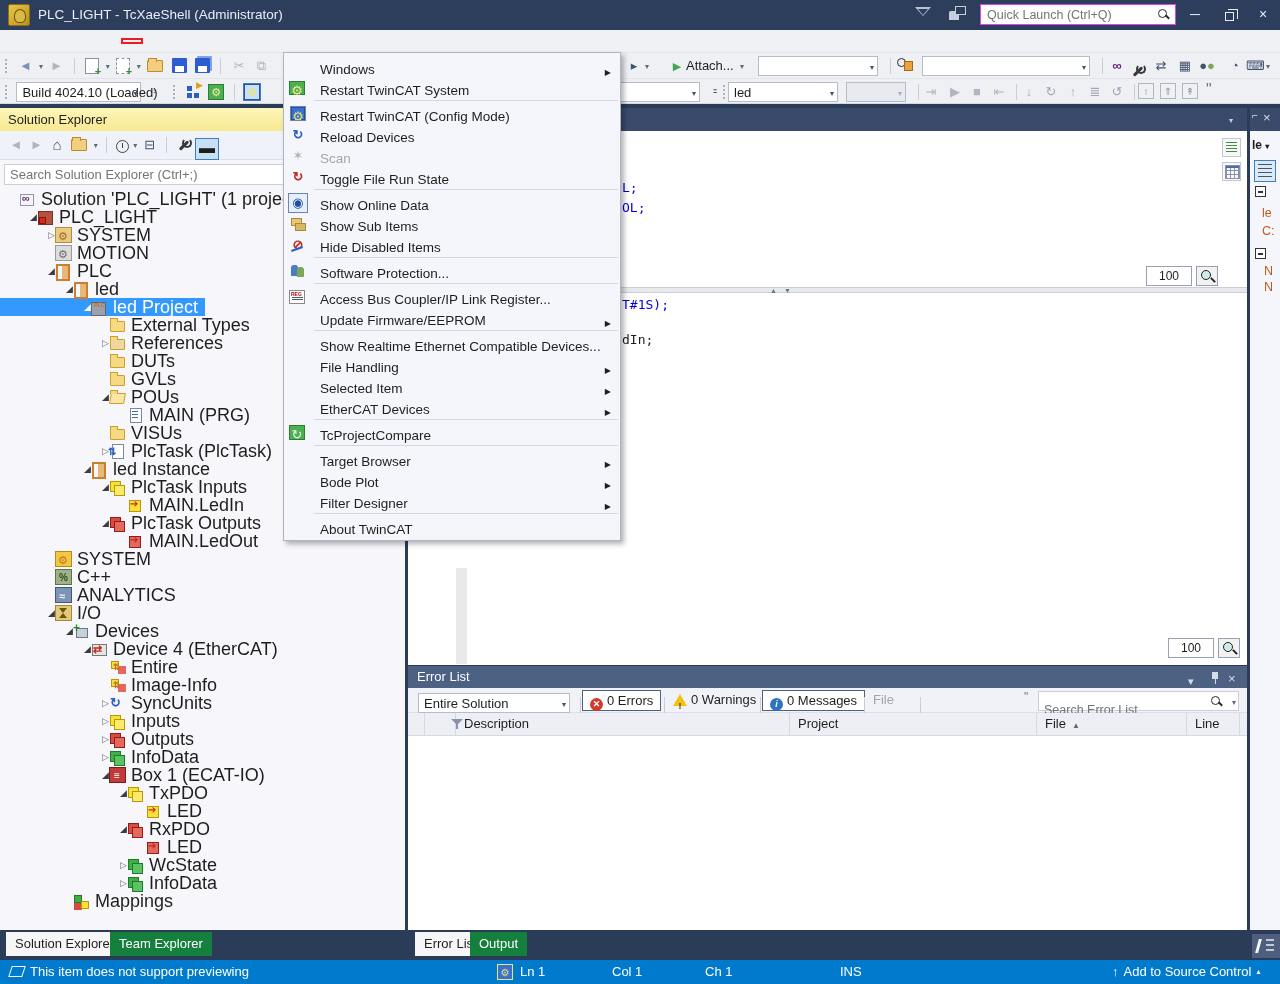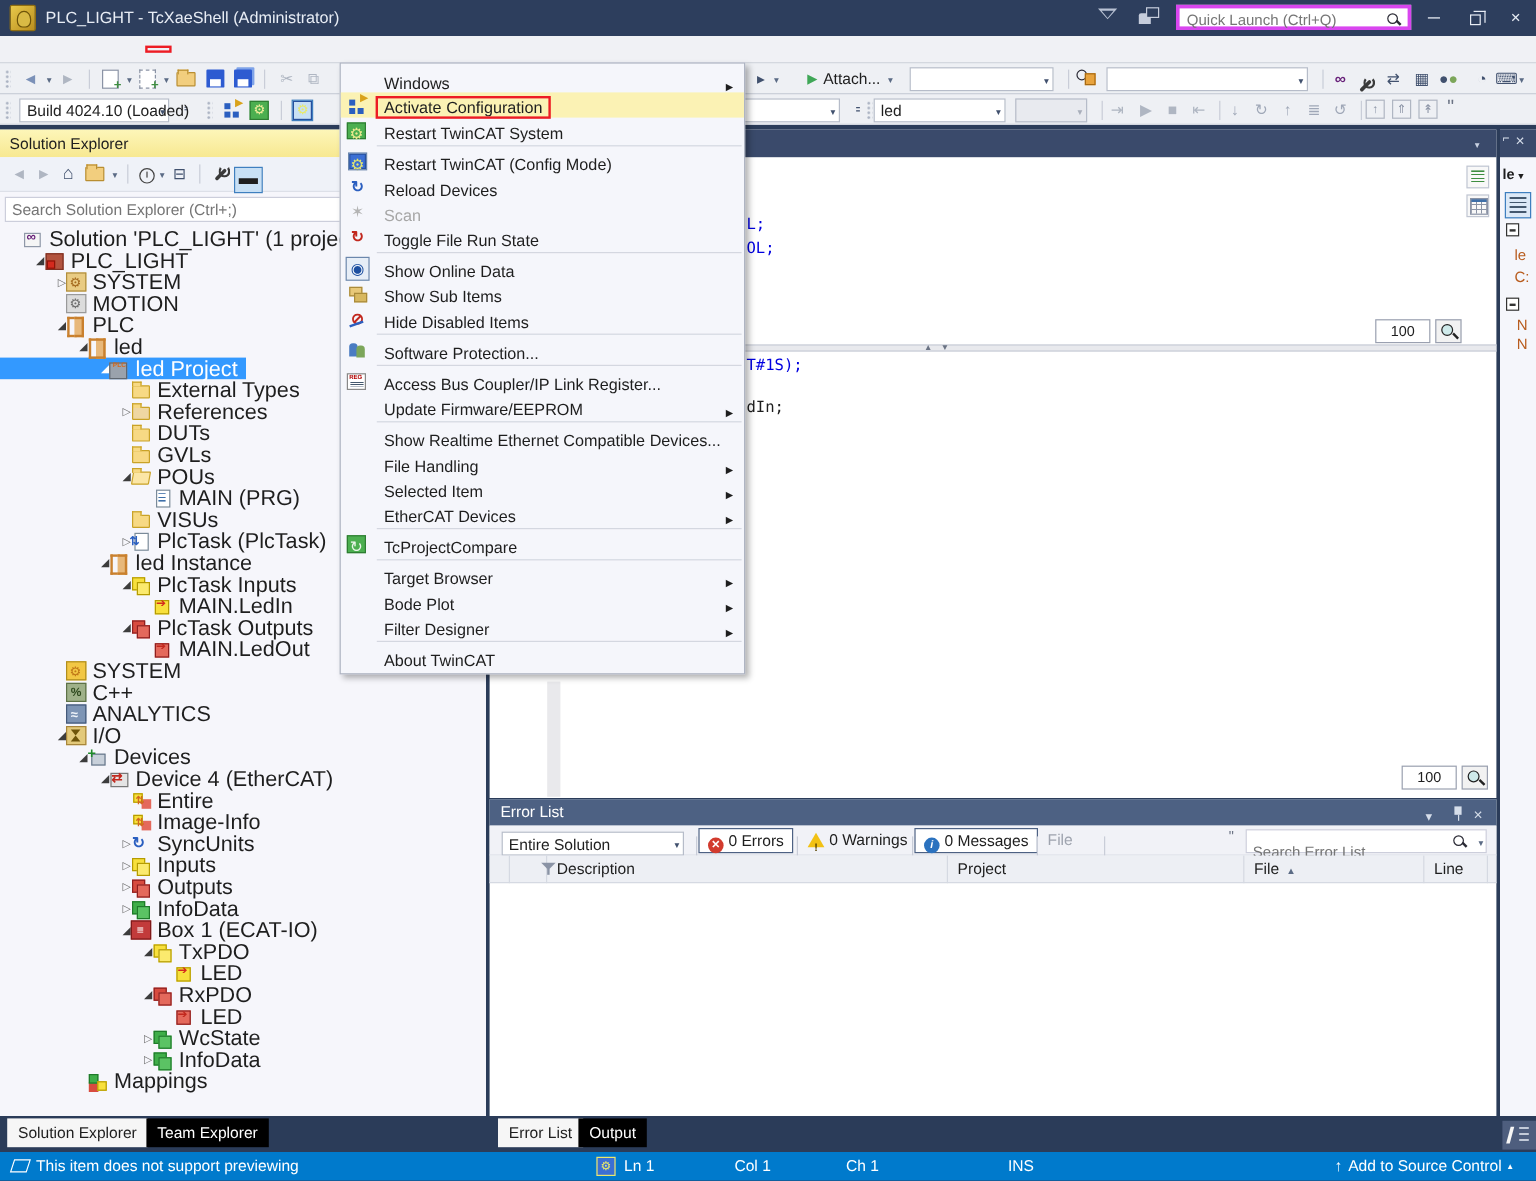--- a/index.html
+++ b/index.html
@@ -11,21 +11,21 @@
   #app-icon { position:absolute; left:8px; top:4px; width:22px; height:22px;
     background:linear-gradient(135deg,#E8C84A,#B98E1E); border:1px solid #8F6E12; border-radius:2px; }
   #app-icon::after{ content:""; position:absolute; left:5px; top:4px; width:10px; height:12px; border:1px solid #6E5409; border-radius:50% 50% 40% 40%; background:#D9BA45;}
   #title-text { position:absolute; left:38px; top:7px; font-size:13.5px; }
   .tb-filter { position:absolute; left:915px; top:7px; width:16px; height:14px; }
   .tb-filter::before{content:""; position:absolute; left:0; top:0; border-left:8px solid transparent; border-right:8px solid transparent; border-top:9px solid #B9C2D4;}
   .tb-filter::after{content:""; position:absolute; left:3px; top:2px; border-left:5px solid transparent; border-right:5px solid transparent; border-top:6px solid #2D3E5D;}
   .tb-feedback { position:absolute; left:948px; top:6px; width:18px; height:16px; }
   .tb-feedback::before{content:""; position:absolute; left:1px; top:5px; width:10px; height:9px; background:#C6CDDC; border-radius:2px 2px 0 0;}
   .tb-feedback::after{content:""; position:absolute; right:0; top:0; width:9px; height:7px; border:1px solid #C6CDDC; background:#2D3E5D;}
-  #quick-launch { position:absolute; left:980px; top:4px; width:196px; height:21px; background:#FFFFFF; border:3px solid #d946ef; }
+  #quick-launch { position:absolute; left:980px; top:4px; width:196px; height:21px; background:#FFFFFF; border:1px solid #d946ef; }
   #quick-launch input { position:absolute; left:6px; top:1px; width:160px; height:17px; border:none; outline:none; font-size:12.5px; color:#5B5B66; background:transparent; font-family:"Liberation Sans",sans-serif;}
   .mag { position:relative; display:inline-block; width:14px; height:14px; }
   .mag::before{ content:""; position:absolute; left:1px; top:1px; width:7px; height:7px; border:1.6px solid #2A2A35; border-radius:50%; }
   .mag::after{ content:""; position:absolute; left:8px; top:8px; width:5px; height:1.8px; background:#2A2A35; transform:rotate(45deg); }
   #ql-mag { position:absolute; right:4px; top:3px; }
   .win-btn { position:absolute; top:0; width:34px; height:28px; color:#E8EDF5; text-align:center; font-size:14px; line-height:28px; }
   #btn-min{ left:1178px; } #btn-restore{ left:1212px; } #btn-close{ left:1246px; }
   #btn-restore .rsq{ position:relative; display:inline-block; width:9px; height:9px; border:1px solid #E8EDF5; top:2px;}
   #btn-restore .rsq::before{ content:""; position:absolute; left:2px; top:-4px; width:9px; height:9px; border:1px solid #E8EDF5; border-bottom:none; border-left:none;}
 
@@ -213,21 +213,21 @@
   #el-header { position:absolute; left:0; top:47px; width:839px; height:23px; background:#EDEFF4; border-bottom:1px solid #D5D9E2; font-size:13px; color:#1E1E1E; }
   .el-col { position:absolute; top:0; height:23px; line-height:22px; border-right:1px solid #D5D9E2; padding-left:8px; }
   .funnel { position:absolute; left:26px; top:6px; width:12px; height:10px;}
   .funnel::before{ content:""; position:absolute; border-left:6px solid transparent; border-right:6px solid transparent; border-top:6px solid #8A93A5;}
   .funnel::after{ content:""; position:absolute; left:5px; top:5px; width:2px; height:5px; background:#8A93A5;}
   .sort-up { font-size:8px; color:#5B6B85; margin-left:6px; }
 
   
   .btab { position:absolute; height:24px; font-size:13px; line-height:24px; padding:0 9px; white-space:nowrap; }
   .btab.active { background:#F6F6F6; color:#1E1E1E; }
-  .btab.inactive { background:#000000; color:#FFFFFF;margin-left:12px; }
+  .btab.inactive { background:#15803d; color:#FFFFFF; }
 
   
   #rightstrip { position:absolute; left:1250px; top:108px; width:30px; height:822px; background:#F5F6FB; }
   #rs-top { position:absolute; left:0; top:0; width:30px; height:23px; background:#3A4A6B; color:#D6DEEA; font-size:13px; }
   #rs-top .x { position:absolute; left:13px; top:2px; }
   #rs-top .j { position:absolute; left:2px; top:2px; font-size:10px; }
   .rs-txt { position:absolute; left:6px; font-size:12.5px; color:#1E1E1E; white-space:nowrap; }
   .rs-orange { color:#B85C1E; }
   .rs-combo { position:absolute; left:2px; top:30px; font-size:12px; font-weight:bold; color:#1E1E1E;}
   .rs-btn { position:absolute; left:4px; top:52px; width:22px; height:22px; border:1px solid #3E7FBF; background:#DCE9F7; }
@@ -689,27 +689,20 @@
   <div id="rs-minitab"></div>
 
   <div id="tcmenu">
     <div class="mi">
         <span class="mi-icon">
           <span class="mi-glyph"></span>
         </span>
         <span class="mi-label">Windows</span>
         <span class="mi-arrow">▶</span>
       </div>
-      <div class="mi hl">
-        <span class="mi-icon ic-act">
-          <span class="mi-glyph"></span>
-        </span>
-        <span class="mi-label ann">Activate Configuration</span>
-        <span class="mi-arrow"></span>
-      </div>
       <div class="mi">
         <span class="mi-icon ic-rung">
           <span class="mi-glyph">⚙</span>
         </span>
         <span class="mi-label">Restart TwinCAT System</span>
         <span class="mi-arrow"></span>
       </div>
       <div class="mi sep">
         <span class="mi-icon">
           <span class="mi-glyph"></span>

